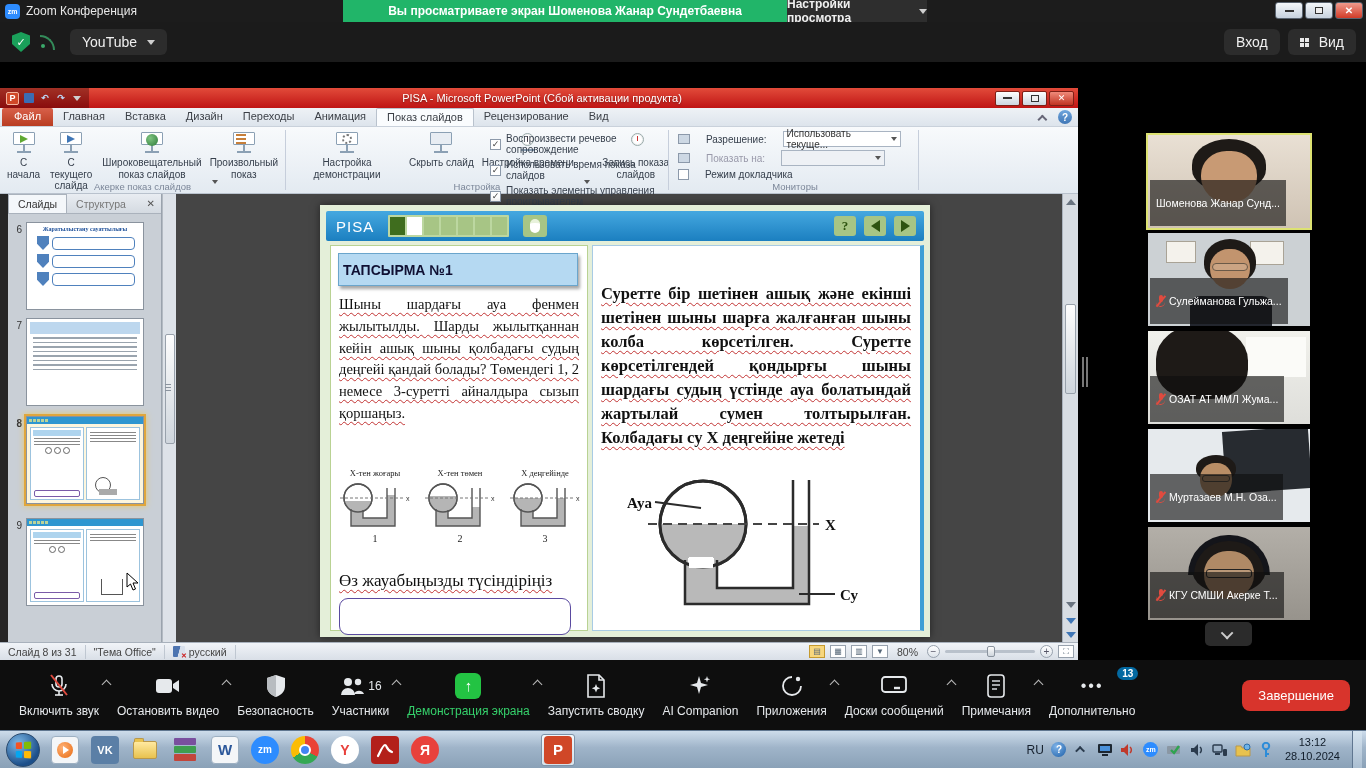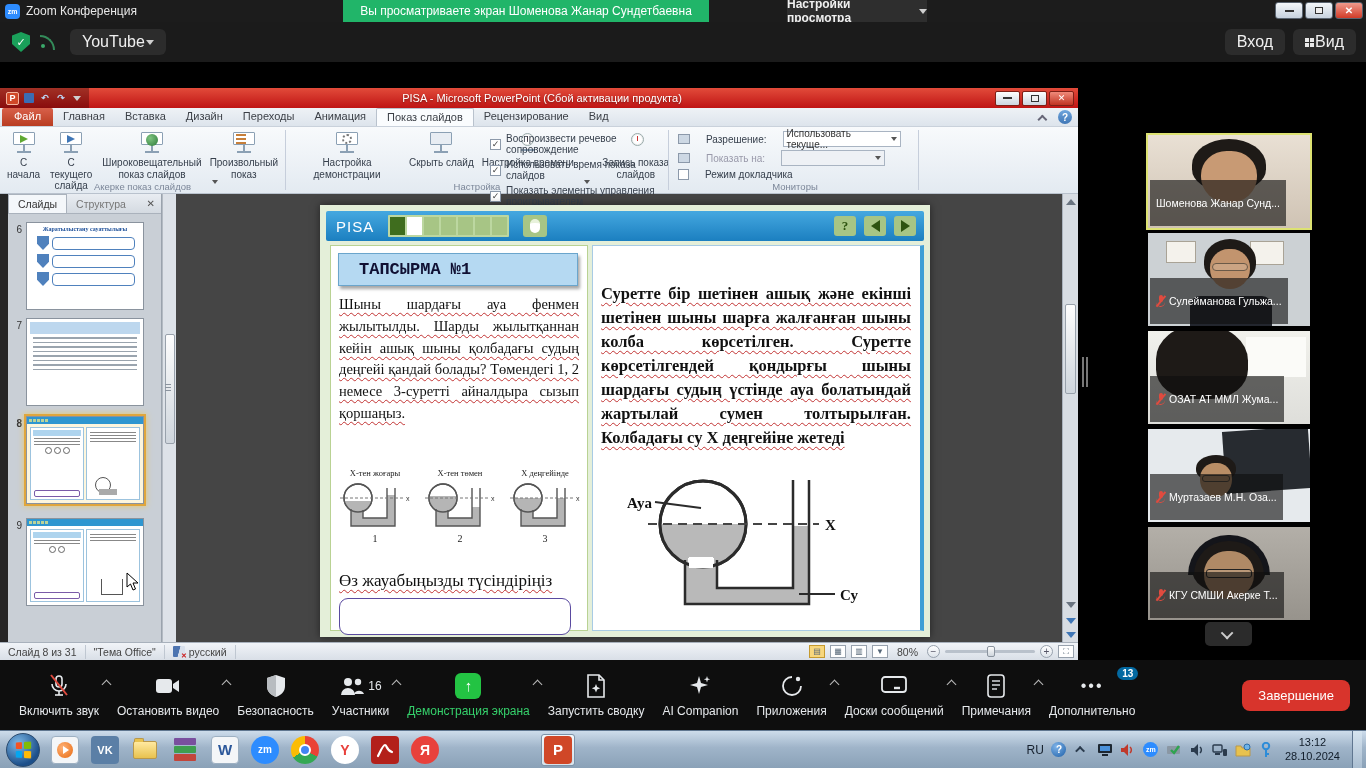--- a/index.html
+++ b/index.html
@@ -3,33 +3,33 @@
 <meta charset="utf-8">
 <style>
 *{margin:0;padding:0;box-sizing:border-box}
 html,body{width:1366px;height:768px;overflow:hidden}
 body{background:#000;font-family:"Liberation Sans",sans-serif;position:relative;color:#222}
 .abs{position:absolute}
 
 #zoom-top{left:0;top:0;width:1366px;height:22px;background:#1c1c1c;display:flex;align-items:center}
 .zm-logo{width:15px;height:15px;background:#2d8cff;border-radius:4px;color:#fff;font-size:7px;font-weight:bold;display:flex;align-items:center;justify-content:center;margin:0 6px 0 5px}
 .zt-title{color:#e8e8e8;font-size:12px}
-.share-banner{position:absolute;left:343px;top:0;width:366px;height:22px;background:#21b569;color:#fff;font-size:12px;font-weight:normal;display:flex;align-items:center;justify-content:center}
+.share-banner{position:absolute;left:343px;top:0;width:444px;height:22px;background:#21b569;color:#fff;font-size:12px;font-weight:bold;display:flex;align-items:center;justify-content:center}
 .view-settings{position:absolute;left:787px;top:0;width:140px;height:22px;background:#2e2e2e;color:#f0f0f0;font-size:12px;font-weight:bold;display:flex;align-items:center;justify-content:center;gap:14px}
 .win-btns{position:absolute;right:3px;top:2px;display:flex;gap:2px}
 .wbtn{width:28px;height:17px;border:1px solid #5a6470;border-radius:3px;background:linear-gradient(#f4f7fa,#c7d2de);display:flex;align-items:center;justify-content:center;font-size:10px;color:#333}
 .wbtn.close{background:linear-gradient(#f09a8c,#d23c28);color:#fff;font-weight:bold}
 .min-glyph{width:9px;height:2px;background:#333}
 .restore-glyph{width:8px;height:7px;border:1px solid #333;background:#eee}
 #zoom-sub{left:0;top:22px;width:1366px;height:40px;background:#1b1b1b;display:flex;align-items:center}
 .shield-ic{width:18px;height:20px;margin:0 10px 0 12px;background:#1aa05a;clip-path:polygon(50% 0,100% 18%,100% 60%,50% 100%,0 60%,0 18%);display:flex;align-items:center;justify-content:center;color:#fff;font-size:11px}
 .rss-ic{width:16px;height:16px;margin-right:14px;position:relative}
 .rss-ic::before{content:"";position:absolute;left:1px;bottom:2px;width:4px;height:4px;background:#3aa86a;border-radius:50%}
 .rss-ic::after{content:"";position:absolute;left:0;bottom:0;width:13px;height:13px;border:2px solid #3aa86a;border-left:none;border-bottom:none;border-radius:0 100% 0 0;opacity:.8}
-.dark-btn{background:#2c2c2c;color:#f0f0f0;font-size:16px;border-radius:6px;height:26px;display:flex;align-items:center;padding:0 12px;gap:1px}
+.dark-btn{background:#2c2c2c;color:#f0f0f0;font-size:14px;border-radius:6px;height:26px;display:flex;align-items:center;padding:0 12px;gap:10px}
 .caret-d{width:0;height:0;border-left:4px solid transparent;border-right:4px solid transparent;border-top:5px solid #cfcfcf}
 .grid-ic{display:grid;grid-template-columns:4px 4px;grid-template-rows:4px 4px;gap:1px}
 .grid-ic i{background:#e8e8e8}
 
 #ppt{left:0;top:88px;width:1078px;height:572px;background:#454545}
 .ppt-title{position:absolute;left:0;top:0;width:1078px;height:20px;background:linear-gradient(#e24b3a,#bf1414);display:flex;align-items:center}
 .qat{display:flex;align-items:center;gap:4px;padding:0 6px;height:100%;background:rgba(40,0,0,.35)}
 .ppt-logo{width:13px;height:13px;background:#d04727;border:1px solid #f3b49e;border-radius:2px;color:#fff;font-size:9px;font-weight:bold;display:flex;align-items:center;justify-content:center}
 .qat-ic{width:12px;height:12px;font-size:9px;color:#ffe;display:flex;align-items:center;justify-content:center}
 .floppy{width:10px;height:10px;background:#3b6cb4;border-radius:1px}
@@ -125,21 +125,21 @@
 .prog i:nth-child(2){background:#fff}
 .mouse-btn{width:24px;height:22px;background:#a7c585;border-radius:3px;margin-left:14px;display:flex;align-items:center;justify-content:center}
 .mouse-shape{width:10px;height:14px;background:#fff;border-radius:5px;border-top:4px solid #e8f2dc}
 .sh-right{margin-left:auto;display:flex;gap:8px;align-items:center;padding-right:8px}
 .green-btn{width:22px;height:20px;background:#a7c585;border-radius:3px;display:flex;align-items:center;justify-content:center;color:#2e5410;font-weight:bold;font-size:13px;font-family:"Liberation Serif",serif}
 .tri-l{width:0;height:0;border-top:6px solid transparent;border-bottom:6px solid transparent;border-right:9px solid #2e5410}
 .tri-r{width:0;height:0;border-top:6px solid transparent;border-bottom:6px solid transparent;border-left:9px solid #2e5410}
 .col-left{position:absolute;left:10px;top:40px;width:258px;bottom:6px;background:#fff;border:1px solid #b9d293}
 .col-right{position:absolute;left:272px;top:40px;width:332px;bottom:6px;background:#fff;border:1px solid #a8cbe4;border-right:4px solid #3f9fd5}
 .task-box{position:absolute;left:7px;top:7px;width:240px;height:33px;background:#b5d9f2;border:1px solid #6aa5cc;box-shadow:2px 3px 3px rgba(0,0,0,.35);display:flex;align-items:center}
-.task-box b{font-family:Liberation Mono, monospace;font-size:17px;color:#101033;padding-left:20px}
+.task-box b{font-family:Liberation Sans, sans-serif;font-size:14px;color:#101033;padding-left:4px}
 .kz{font-family:"Liberation Serif",serif;color:#111;text-align:justify;text-decoration:underline wavy #c23333 1px;text-underline-offset:3px}
 .q-text{position:absolute;left:8px;top:48px;width:240px;font-size:14.5px;line-height:1.5}
 .figs{position:absolute;left:4px;top:222px;width:250px;display:flex;justify-content:space-between}
 .fig{display:flex;flex-direction:column;align-items:center;width:80px}
 .fig-label{font-family:"Liberation Serif",serif;font-size:8.5px;color:#222;margin-bottom:1px}
 .fig-num{font-family:"Liberation Serif",serif;font-size:10px;color:#222}
 .prompt{position:absolute;left:8px;top:325px;font-size:17px}
 .answer-box{position:absolute;left:8px;top:352px;width:232px;height:37px;border:1.5px solid #5a4aa0;border-radius:9px;background:#fff}
 .d-text{position:absolute;left:8px;top:36px;width:310px;font-size:16.5px;font-weight:bold;line-height:1.45}
 .big-diagram{position:absolute;left:10px;top:218px}

